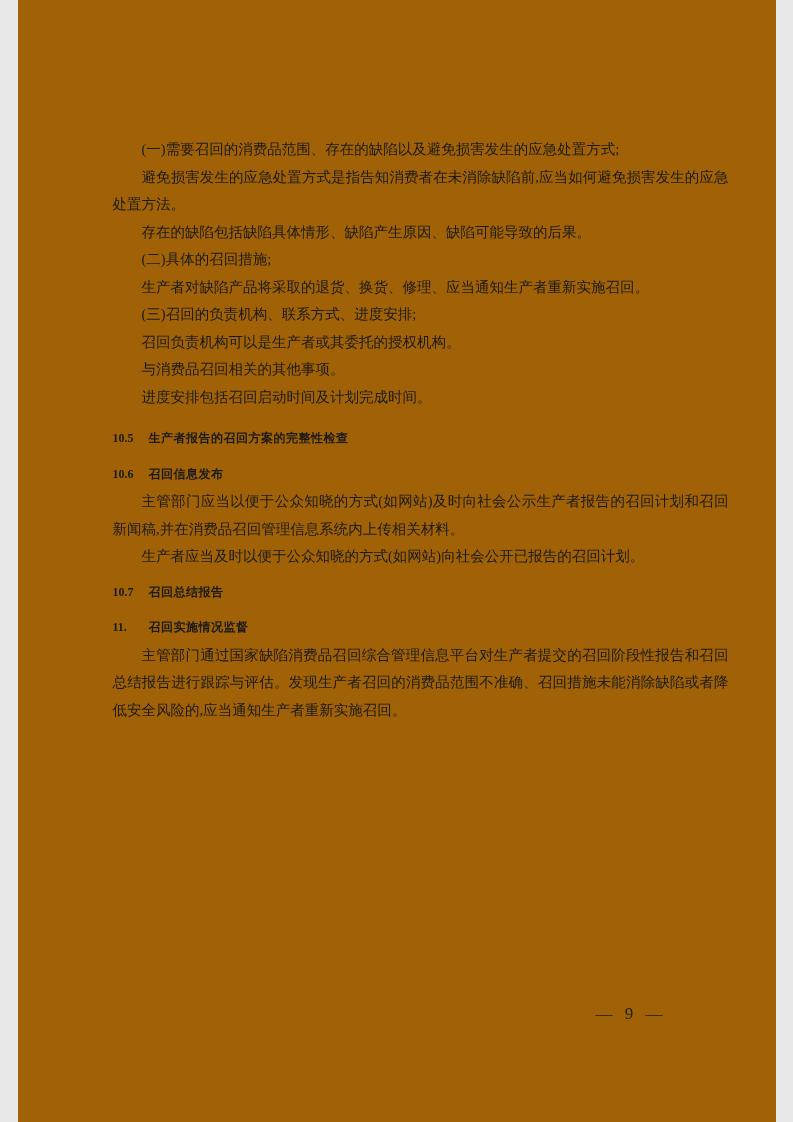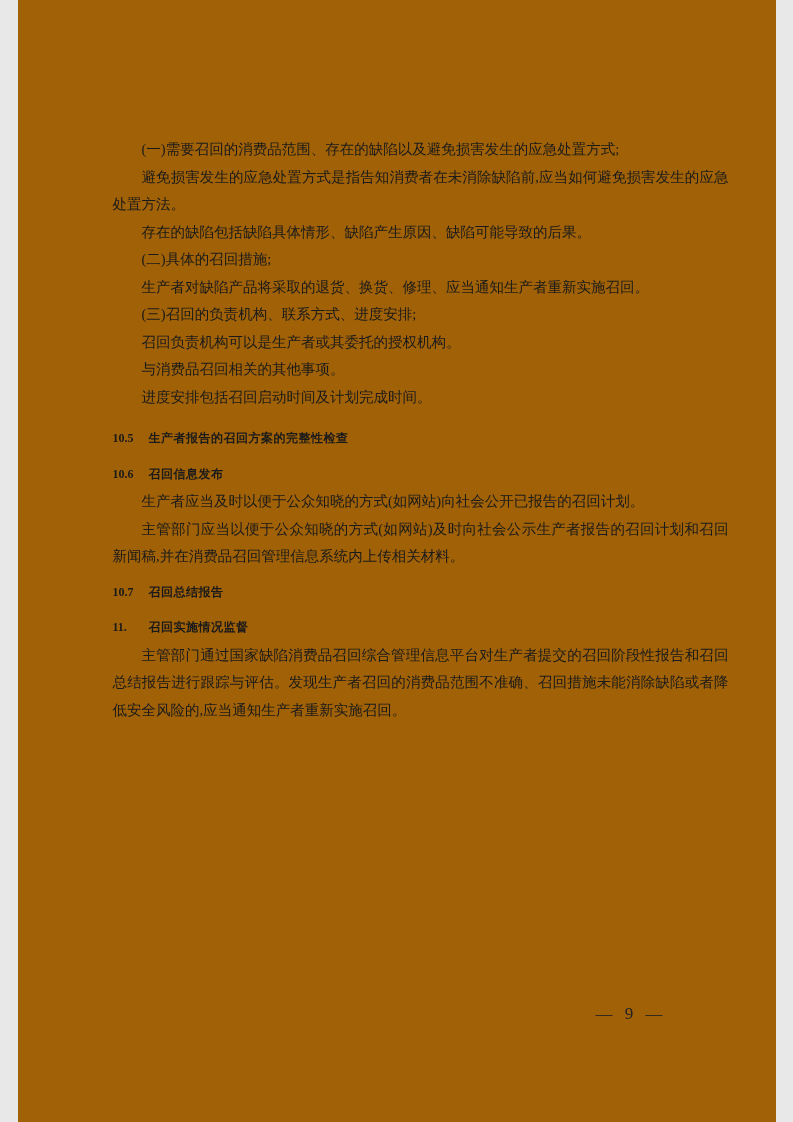--- a/index.html
+++ b/index.html
@@ -82,22 +82,22 @@
     <div class="section first">
       <h2 class="heading">
         <span class="sec-num">10.5</span><span class="sec-title">生产者报告的召回方案的完整性检查</span>
       </h2>
     </div>
 
     <div class="section">
       <h2 class="heading">
         <span class="sec-num">10.6</span><span class="sec-title">召回信息发布</span>
       </h2>
+      <p class="para">主管部门应当以便于公众知晓的方式(如网站)及时向社会公示生产者报告的召回计划和召回新闻稿,并在消费品召回管理信息系统内上传相关材料。</p>
       <p class="para">生产者应当及时以便于公众知晓的方式(如网站)向社会公开已报告的召回计划。</p>
-      <p class="para">主管部门应当以便于公众知晓的方式(如网站)及时向社会公示生产者报告的召回计划和召回新闻稿,并在消费品召回管理信息系统内上传相关材料。</p>
     </div>
 
     <div class="section">
       <h2 class="heading">
         <span class="sec-num">10.7</span><span class="sec-title">召回总结报告</span>
       </h2>
     </div>
 
     <div class="section">
       <h2 class="heading">

